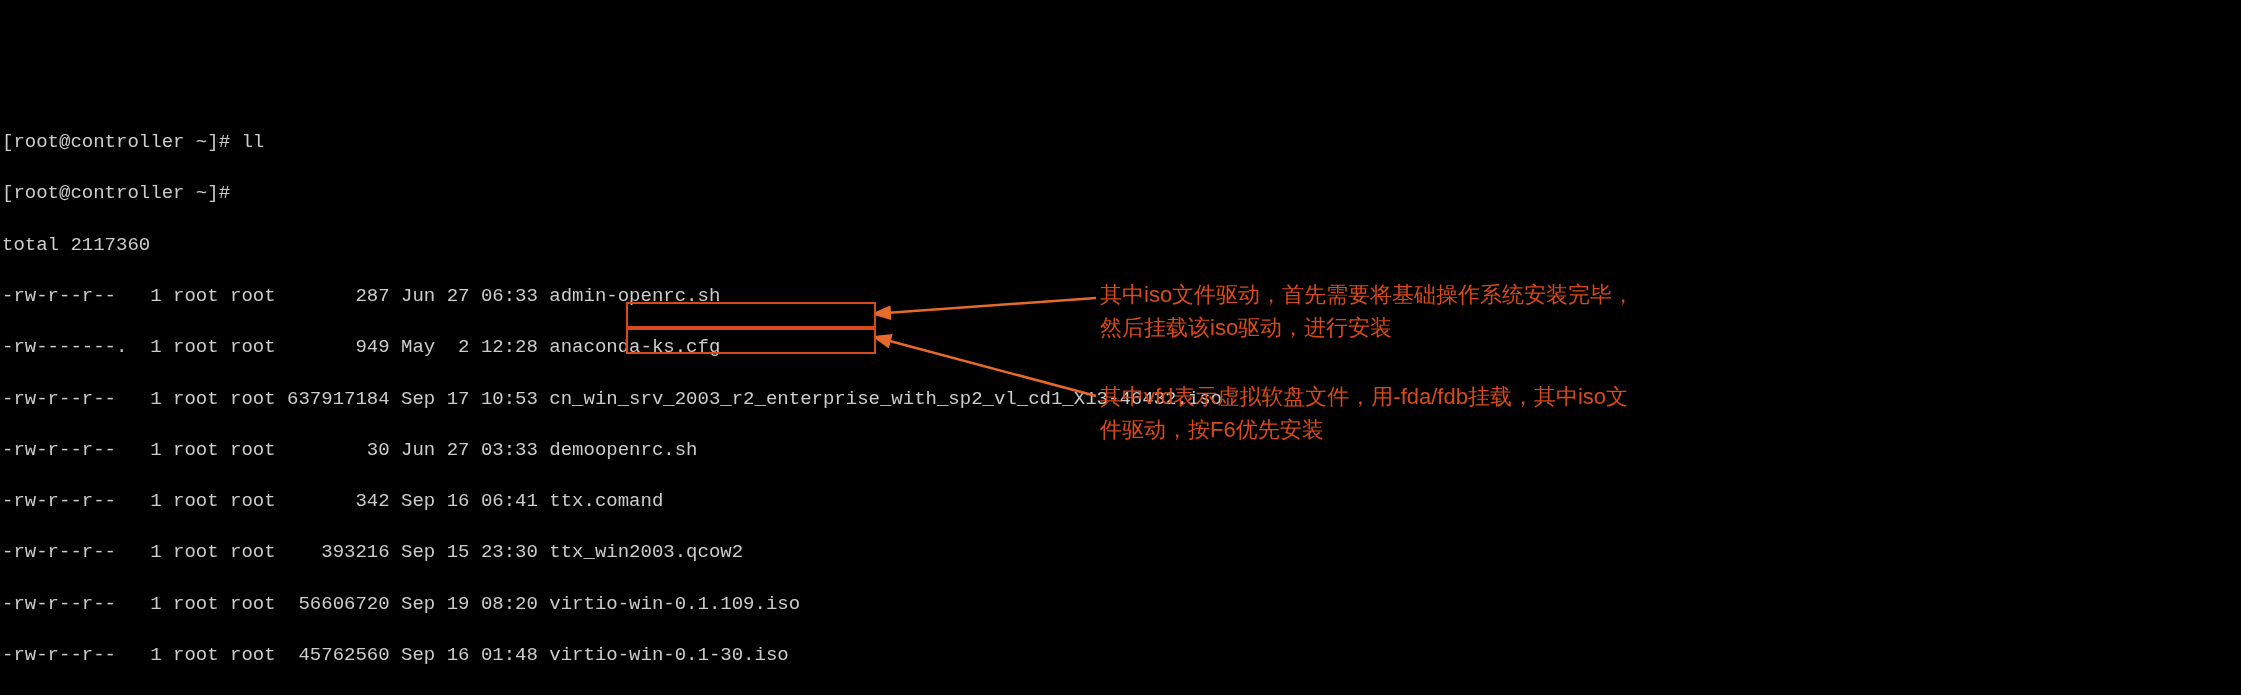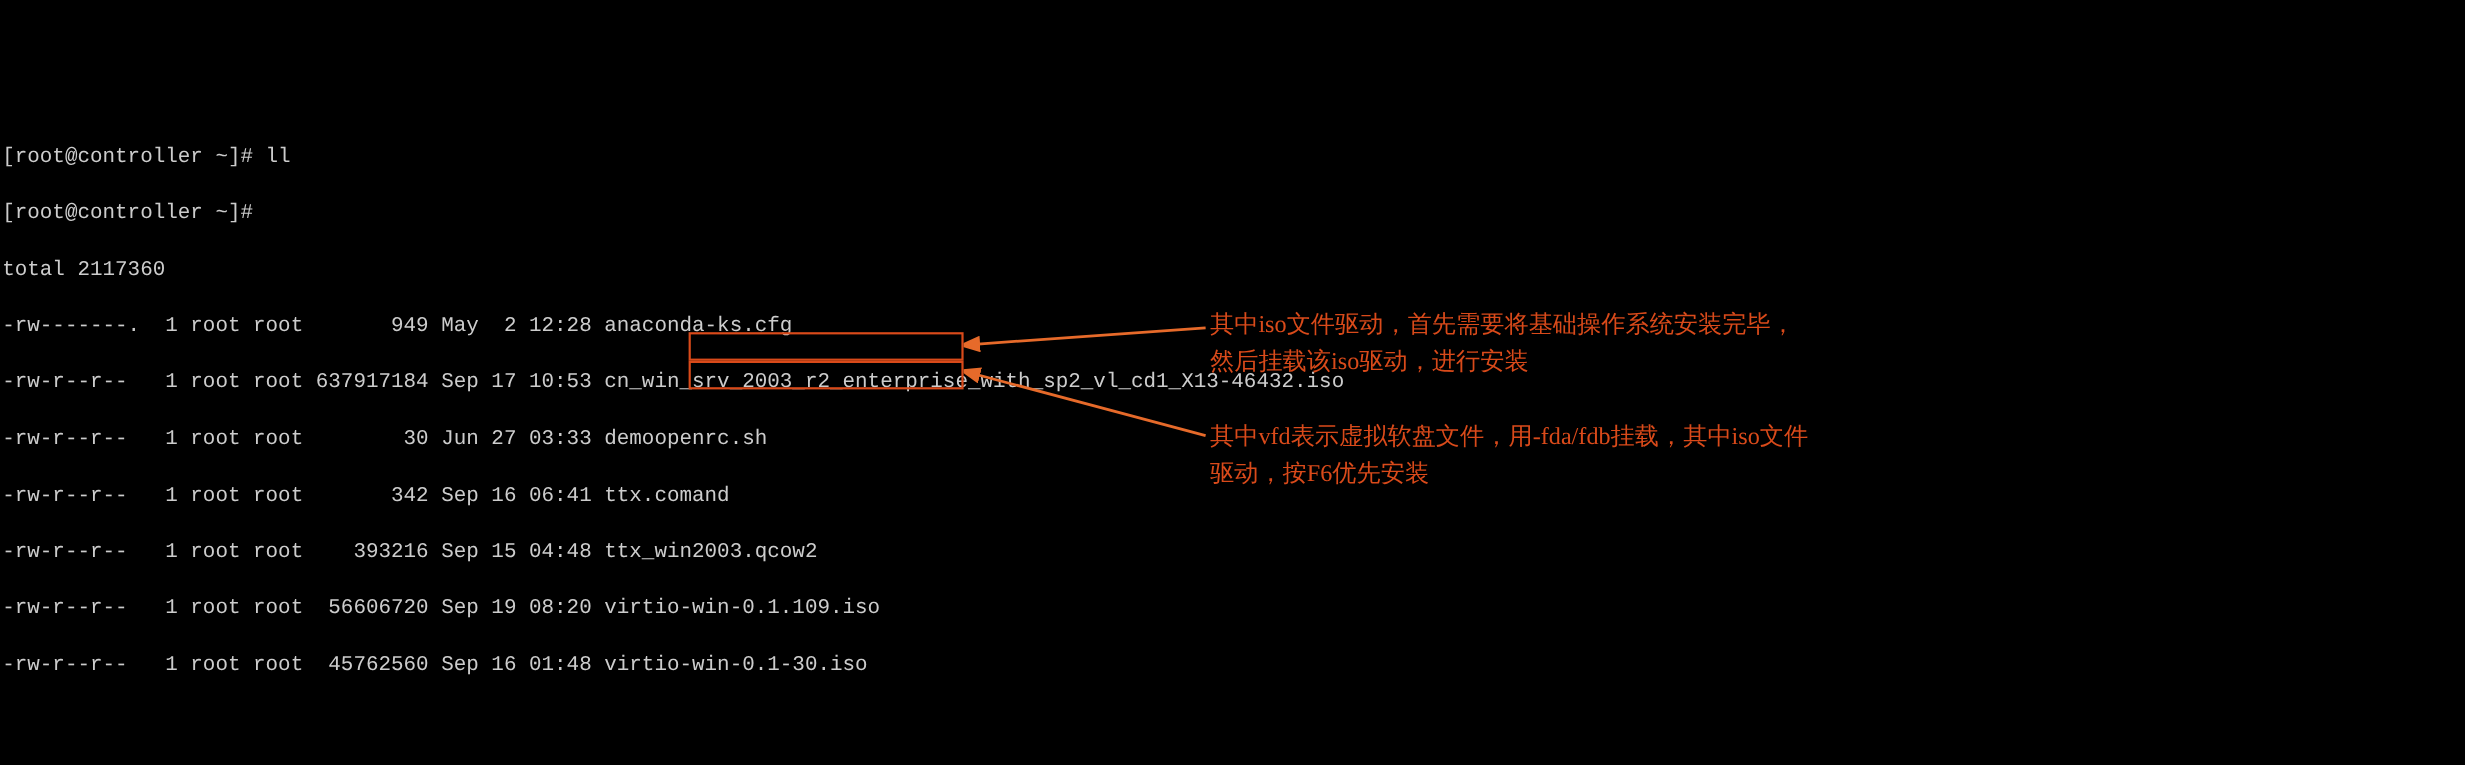--- a/index.html
+++ b/index.html
@@ -23,41 +23,42 @@
       border: 2px solid #d94a1a;
       pointer-events: none;
     }
     .arrow {
       position: absolute;
       pointer-events: none;
     }
     .annotation {
       position: absolute;
       color: #d94a1a;
-      font-family: Liberation Serif, serif;
+      font-family: Liberation Sans, sans-serif;
       font-size: 22px;
       line-height: 1.5;
       white-space: normal;
       width: 550px;
     }
   </style>
 </head>
 <body>
 
 
 
 <div class="terminal">
 <span class="line">[root@controller ~]# ll</span>
 <span class="line">[root@controller ~]#</span>
 <span class="line">total 2117360</span>
+<span class="line" id="row-0">-rw-r--r--   1 root root       287 Jun 27 06:33 admin-openrc.sh</span>
 <span class="line" id="row-1">-rw-------.  1 root root       949 May  2 12:28 anaconda-ks.cfg</span>
 <span class="line" id="row-2">-rw-r--r--   1 root root 637917184 Sep 17 10:53 cn_win_srv_2003_r2_enterprise_with_sp2_vl_cd1_X13-46432.iso</span>
 <span class="line" id="row-3">-rw-r--r--   1 root root        30 Jun 27 03:33 demoopenrc.sh</span>
 <span class="line" id="row-5">-rw-r--r--   1 root root       342 Sep 16 06:41 ttx.comand</span>
-<span class="line" id="row-6">-rw-r--r--   1 root root    393216 Sep 15 04:48 ttx_win2003.qcow2</span>
+<span class="line" id="row-6">-rw-r--r--   1 root root    393216 Sep 15 23:30 ttx_win2003.qcow2</span>
 <span class="line" id="row-7">-rw-r--r--   1 root root  56606720 Sep 19 08:20 virtio-win-0.1.109.iso</span>
 <span class="line" id="row-8">-rw-r--r--   1 root root  45762560 Sep 16 01:48 virtio-win-0.1-30.iso</span>
 
 
 
 
 
 
 
 

